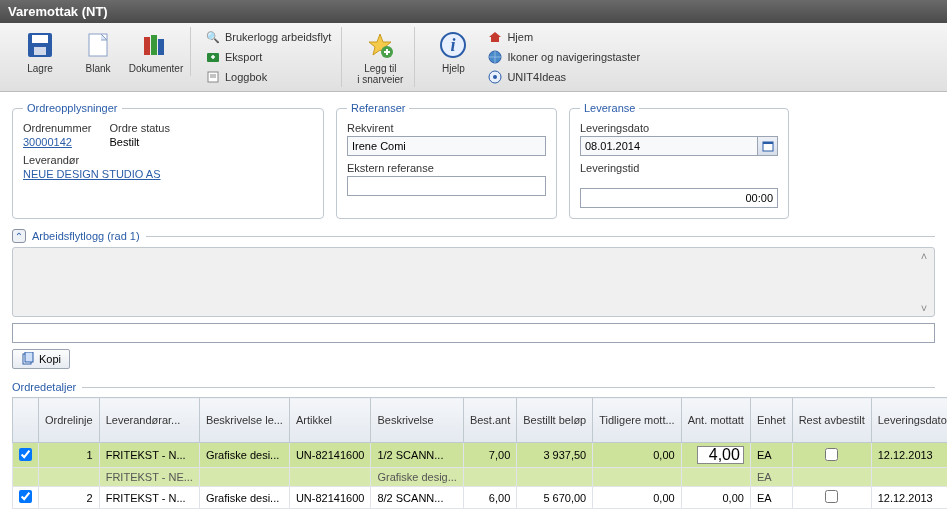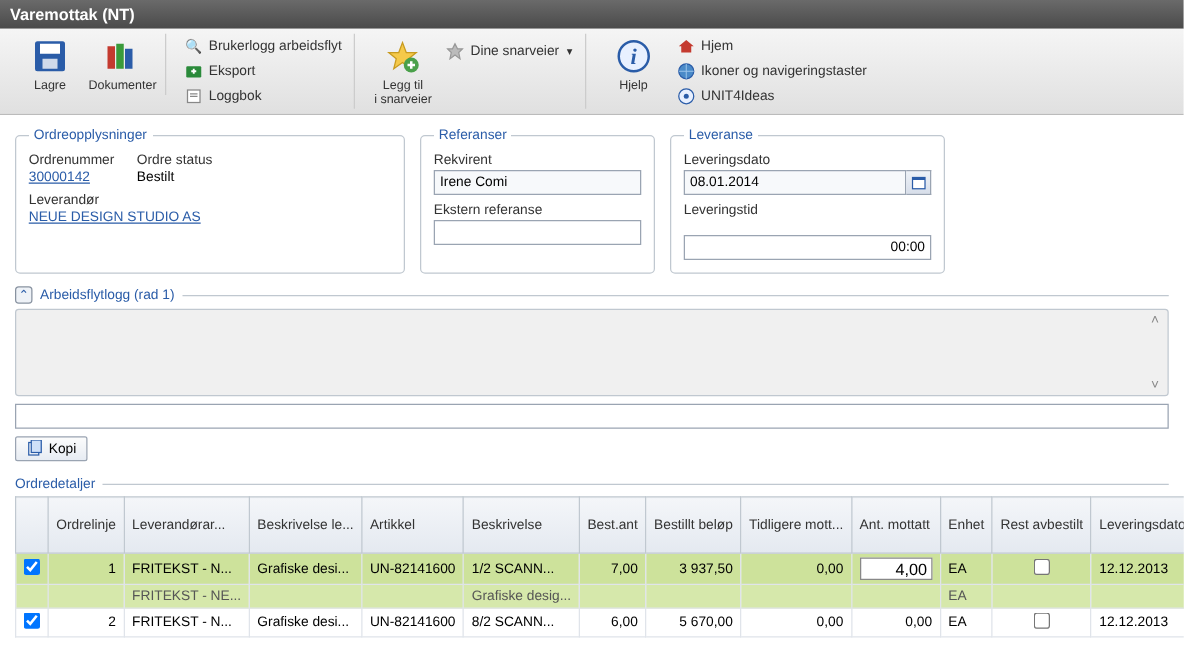--- a/index.html
+++ b/index.html
@@ -13,21 +13,21 @@
 .link-list { display: flex; flex-direction: column; gap: 4px; padding: 2px 4px; }
 .link-item { display: flex; align-items: center; gap: 4px; color: #333; cursor: pointer; font-size: 11px; }
 .link-icon { width: 16px; height: 16px; display: flex; align-items: center; justify-content: center; }
 .dropdown-caret { font-size: 9px; margin-left: 2px; }
 
 .content { padding: 10px 12px; }
 .fieldsets-row { display: flex; gap: 12px; margin-bottom: 10px; }
 fieldset { border: 1px solid #c0c8d0; border-radius: 4px; padding: 8px 10px 10px 10px; }
 legend { color: #2a5ca8; padding: 0 4px; font-size: 11px; }
 .fs-ordre { width: 312px; }
-.fs-ref { width: 188px; }
+.fs-ref { width: 221px; }
 .fs-lev { width: 220px; }
 .field-row { display: flex; gap: 18px; margin-bottom: 6px; align-items: flex-end; }
 .field { display: flex; flex-direction: column; gap: 2px; }
 .field-label { color: #333; font-size: 11px; }
 .field-link { color: #2a5ca8; text-decoration: underline; cursor: pointer; }
 .input-like { border: 1px solid #9aa4b2; background: #fff; padding: 2px 4px; height: 20px; font-size: 11px; }
 .readonly-box { border: 1px solid #9aa4b2; background: #f7f9fb; padding: 2px 4px; height: 20px; font-size: 11px; display: flex; align-items: center; }
 .date-box { display: flex; align-items: center; }
 .date-box .input-like, .date-box .readonly-box { flex: 1; text-align: center; }
 .date-btn { width: 20px; height: 20px; border: 1px solid #9aa4b2; border-left: none; background: linear-gradient(#eef2f7,#d7deea); display:flex; align-items:center; justify-content:center; cursor:pointer; }
@@ -46,21 +46,21 @@
 .details-section { margin-top: 12px; }
 .details-header { display: flex; align-items: center; gap: 6px; color: #2a5ca8; font-size: 11px; margin-bottom: 4px; }
 table.grid { border-collapse: collapse; width: 100%; font-size: 11px; }
 table.grid th { background: linear-gradient(#f4f6f9,#e4e9f0); border: 1px solid #c0c8d0; padding: 16px 6px; font-weight: normal; color: #333; text-align: left; white-space: nowrap; }
 table.grid td { border: 1px solid #e0e4ea; padding: 3px 6px; white-space: nowrap; }
 .num { text-align: right; }
 .ctr { text-align: center; }
 tr.row-sel td { background: #cde29b; }
 tr.row-sel-sub td { background: #d6e8ab; color:#555; }
 tr.row-norm td { background: #fff; }
-.cell-input { border:1px solid #888; background:#fff; text-align:right; height:18px; padding:1px 3px; font-size:13px; width:58px;}
+.cell-input { border:1px solid #888; background:#fff; text-align:right; height:18px; padding:1px 3px; font-size:16px; width:47px;}
 .chk { width: 13px; height: 13px; }
 </style>
 </head>
 <body>
 
 <div class="window-title">Varemottak (NT)</div>
 
 <div class="toolbar">
   <div class="toolbar-group">
     <div class="toolbar-btn">
@@ -68,20 +68,29 @@
         <svg width="28" height="28">
             <rect x="2" y="2" width="24" height="24" rx="2" fill="#2a5ca8"></rect>
             <rect x="6" y="4" width="16" height="8" fill="#fff"></rect>
             <rect x="8" y="16" width="12" height="8" fill="#cfd9ea"></rect>
           </svg>
       </div>
       <span>Lagre</span>
     </div>
     <div class="toolbar-btn">
       <div class="icon-lg">
+        <svg width="28" height="28">
+            <rect x="5" y="3" width="18" height="22" fill="#fff" stroke="#8aa0c8"></rect>
+            <polyline points="17,3 23,9 17,9" fill="#dbe5f5" stroke="#8aa0c8"></polyline>
+          </svg>
+      </div>
+      <span>Blank</span>
+    </div>
+    <div class="toolbar-btn">
+      <div class="icon-lg">
         <svg width="30" height="28">
             <rect x="3" y="6" width="6" height="18" fill="#c43a2f"></rect>
             <rect x="10" y="4" width="6" height="20" fill="#3a9a3a"></rect>
             <rect x="17" y="8" width="6" height="16" fill="#2a5ca8"></rect>
           </svg>
       </div>
       <span>Dokumenter</span>
     </div>
   </div>
 
@@ -117,31 +126,20 @@
     <div class="toolbar-btn">
       <div class="icon-lg">
         <svg width="28" height="28">
             <polygon points="14,3 17,11 25,11 19,16 21,24 14,19 7,24 9,16 3,11 11,11" fill="#f5c94a" stroke="#c89b20"></polygon>
             <circle cx="21" cy="21" r="6" fill="#4aa04a"></circle>
             <path d="M21 18v6M18 21h6" stroke="#fff" stroke-width="2"></path>
           </svg>
       </div>
       <span style="white-space:pre-line;">Legg til
 i snarveier</span>
-    </div>
-    <div class="link-list" style="padding-top:6px;">
-      <div class="link-item">
-        <span class="link-icon">
-          <svg width="14" height="14">
-              <polygon points="7,1 9,5 13,5 10,8 11,13 7,10 3,13 4,8 1,5 5,5" fill="#bbb" stroke="#999"></polygon>
-            </svg>
-        </span>
-        <span>Dine snarveier</span>
-        <span class="dropdown-caret">▾</span>
-      </div>
     </div>
   </div>
 
   <div class="toolbar-group">
     <div class="toolbar-btn">
       <div class="icon-lg">
         <svg width="28" height="28">
             <circle cx="14" cy="14" r="12" fill="#e8f0ff" stroke="#2a5ca8" stroke-width="2"></circle>
             <text x="14" y="20" text-anchor="middle" font-size="18" font-style="italic" font-weight="bold" fill="#2a5ca8" font-family="Georgia">i</text>
           </svg>

